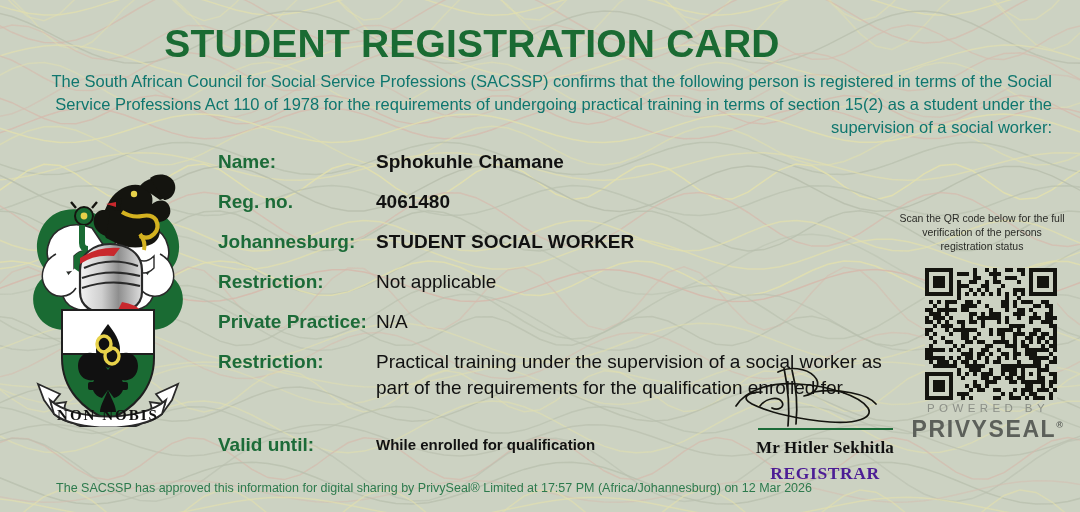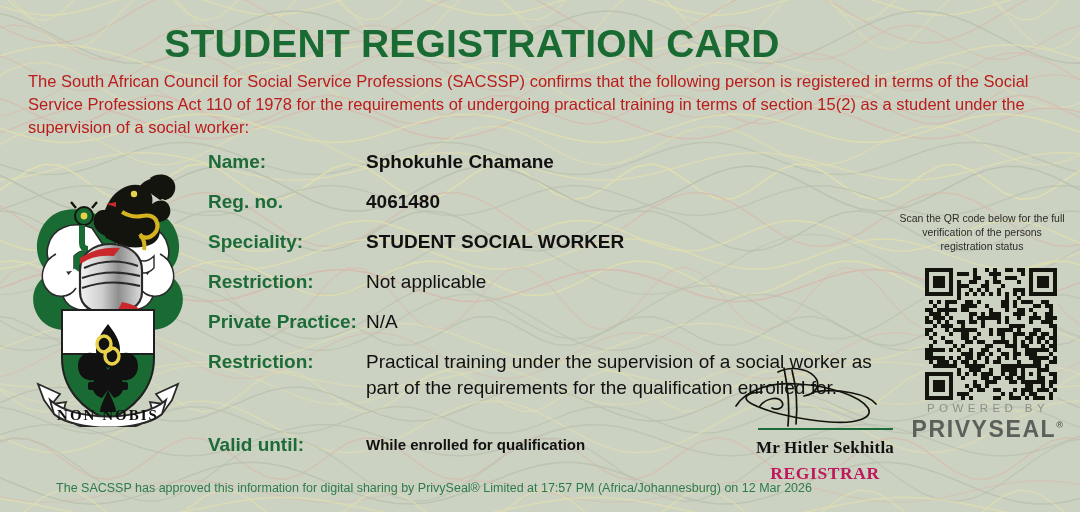--- a/index.html
+++ b/index.html
@@ -14,33 +14,33 @@
   }
   #wavebg{position:absolute;inset:0;width:1080px;height:512px;}
 
   
   .title{
     position:absolute;left:0;top:22px;width:944px;text-align:center;
     font-size:39px;font-weight:bold;color:#1a6b33;letter-spacing:.2px;
     font-family:"Liberation Sans", sans-serif;
   }
   .intro{
-    position:absolute;left:28px;top:70px;width:1024px;text-align:left;
-    font-size:16.5px;line-height:1.38;color:#b91c1c;
+    position:absolute;left:28px;top:70px;width:1024px;text-align:right;
+    font-size:16.5px;line-height:1.38;color:#0f766e;
   }
 
   
   .crest{position:absolute;left:22px;top:142px;width:172px;height:285px;}
 
   
   .fields{position:absolute;left:208px;top:144px;width:710px;}
   .row{position:relative;margin-bottom:4px;}
   .lab{
     display:inline-block;width:158px;vertical-align:top;
-    font-size:19px;font-weight:bold;color:#1c6b38;line-height:36px;
+    font-size:19px;font-weight:bold;color:#1c6b38;line-height:36px;margin-left:10px;
   }
   .val{
     display:inline-block;vertical-align:top;
     font-size:19px;color:#111;line-height:36px;
   }
   .val.b{font-weight:bold;}
   .val.multi{line-height:26px;padding-top:5px;width:540px;}
   .row.restriction .lab{line-height:26px;padding-top:5px;}
   .row.valid{margin-top:26px;}
   .row.valid .val{font-size:15px;}
@@ -49,21 +49,21 @@
   .sigblock{position:absolute;left:700px;top:366px;width:250px;text-align:center;}
   .sigmark{height:62px;position:relative;}
   .sigmark svg{position:absolute;left:18px;top:0;}
   .sigline{width:135px;height:2px;background:#1c6b38;margin:0 auto;}
   .signame{
     font-family:"Liberation Serif", serif;font-weight:bold;
     font-size:17px;color:#111;margin-top:8px;letter-spacing:.2px;
   }
   .sigrole{
     font-family:"Liberation Serif", serif;font-weight:bold;
-    font-size:17.5px;color:#be185d;margin-top:5px;letter-spacing:.6px;
+    font-size:17.5px;color:#4c1d95;margin-top:5px;letter-spacing:.6px;
   }
 
   
   .qrnote{
     position:absolute;left:898px;top:212px;width:168px;text-align:center;
     font-size:10.5px;line-height:1.32;color:#2b2c28;
   }
   .qrbox{position:absolute;left:925px;top:268px;width:132px;height:132px;}
   .brand{position:absolute;left:908px;top:402px;width:160px;text-align:center;}
   .brand .pb{
@@ -240,21 +240,21 @@
 
     <div class="row">
       <span class="lab">Name:</span><span class="val b">Sphokuhle Chamane</span>
     </div>
 
     <div class="row">
       <span class="lab">Reg. no.</span><span class="val b">4061480</span>
     </div>
 
     <div class="row">
-      <span class="lab">Speciality:</span><span class="val b">STUDENT SOCIAL WORKER</span>
+      <span class="lab">Johannesburg:</span><span class="val b">STUDENT SOCIAL WORKER</span>
     </div>
 
     <div class="row">
       <span class="lab">Restriction:</span><span class="val">Not applicable</span>
     </div>
 
     <div class="row">
       <span class="lab">Private Practice:</span><span class="val">N/A</span>
     </div>
 

